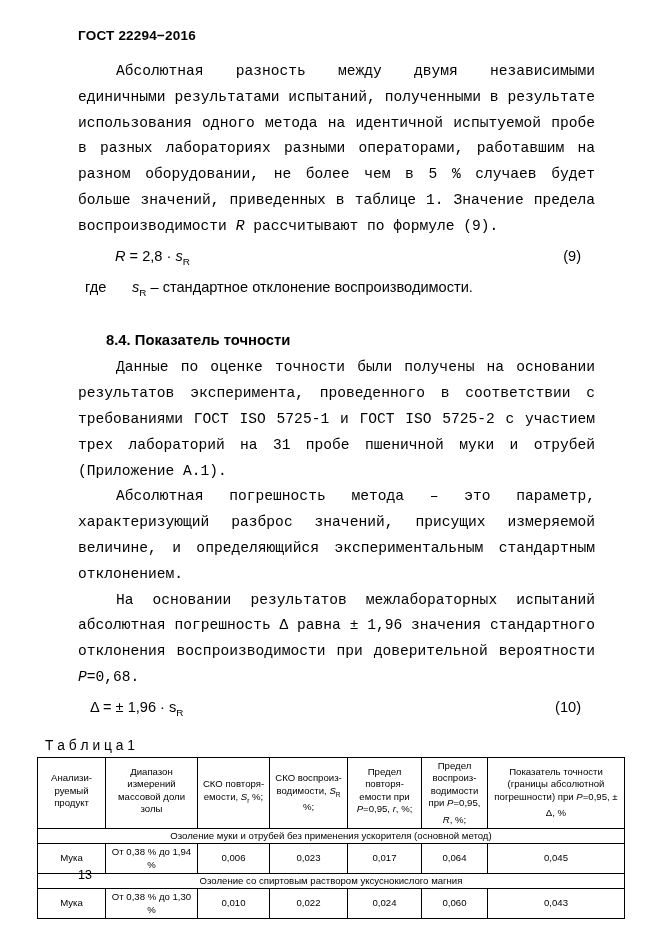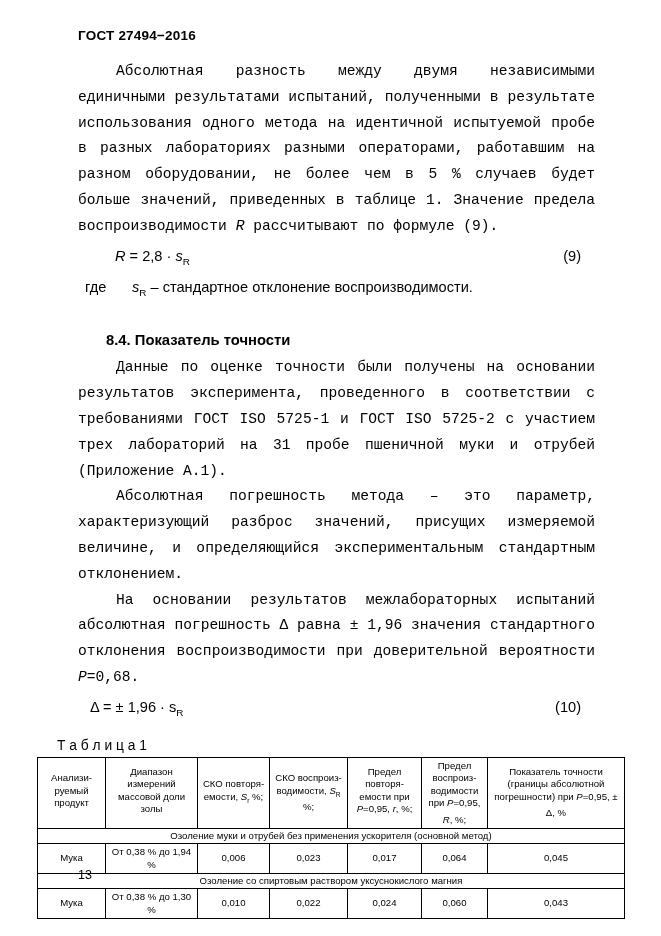--- a/index.html
+++ b/index.html
@@ -65,21 +65,21 @@
     margin-left: 41px;
     margin-right: 29px;
     margin-top: 26px;
     margin-bottom: 7px;
     text-indent: 28px;
     font-size: 14.8px;
     font-weight: bold;
   }
   .table-caption {
     margin-top: 12px;
-    margin-left: 20px;
+    margin-left: 8px;
     font-size: 13.8px;
     margin-bottom: 4px;
   }
   table.data-table {
     width: 587px;
     border-collapse: collapse;
     table-layout: fixed;
     font-size: 9.6px;
     line-height: 12.5px;
   }
@@ -103,21 +103,21 @@
     top: 868px;
     font-size: 12.5px;
   }
   i { font-style: italic; }
 </style>
 </head>
 <body>
 
 <div class="page">
 
-  <div class="doc-header">ГОСТ 27494−2016</div>
+  <div class="doc-header">ГОСТ 22294−2016</div>
 
   <div class="content">
 
     <p class="para indent para-first"><span>Абсолютная разность между двумя независимыми единичными результатами испытаний, полученными в результате использования одного метода на идентичной испытуемой пробе в разных лабораториях разными операторами, работавшим на разном оборудовании, не более чем в 5 % случаев будет больше значений, приведенных в таблице 1. Значение предела воспроизводимости </span><i>R</i><span> рассчитывают по формуле (9).</span></p>
 
   </div>
 
   <div class="formula f9">
     <span class="f-body"><i>R</i><span> = 2,8 · </span><i>s</i><sub>R</sub></span>
     <span class="f-num">(9)</span>

